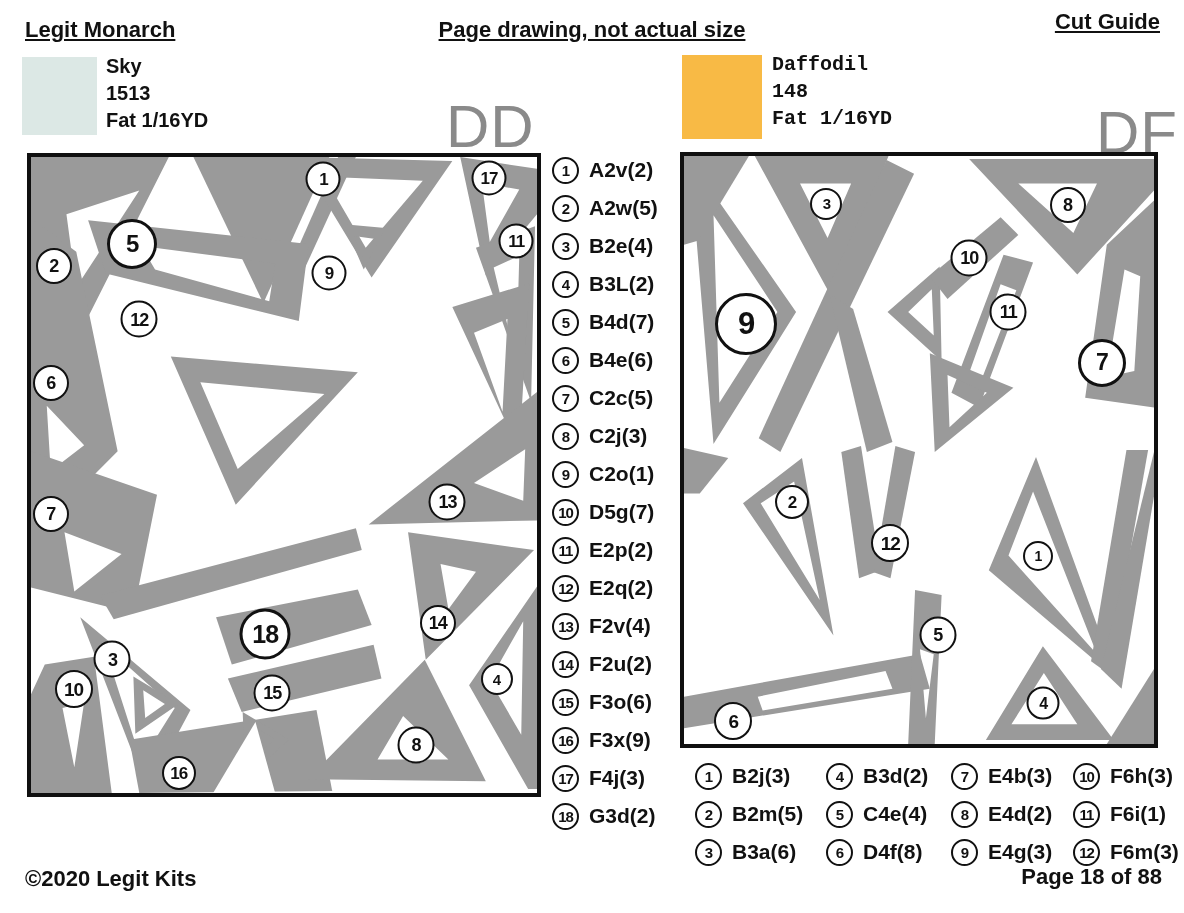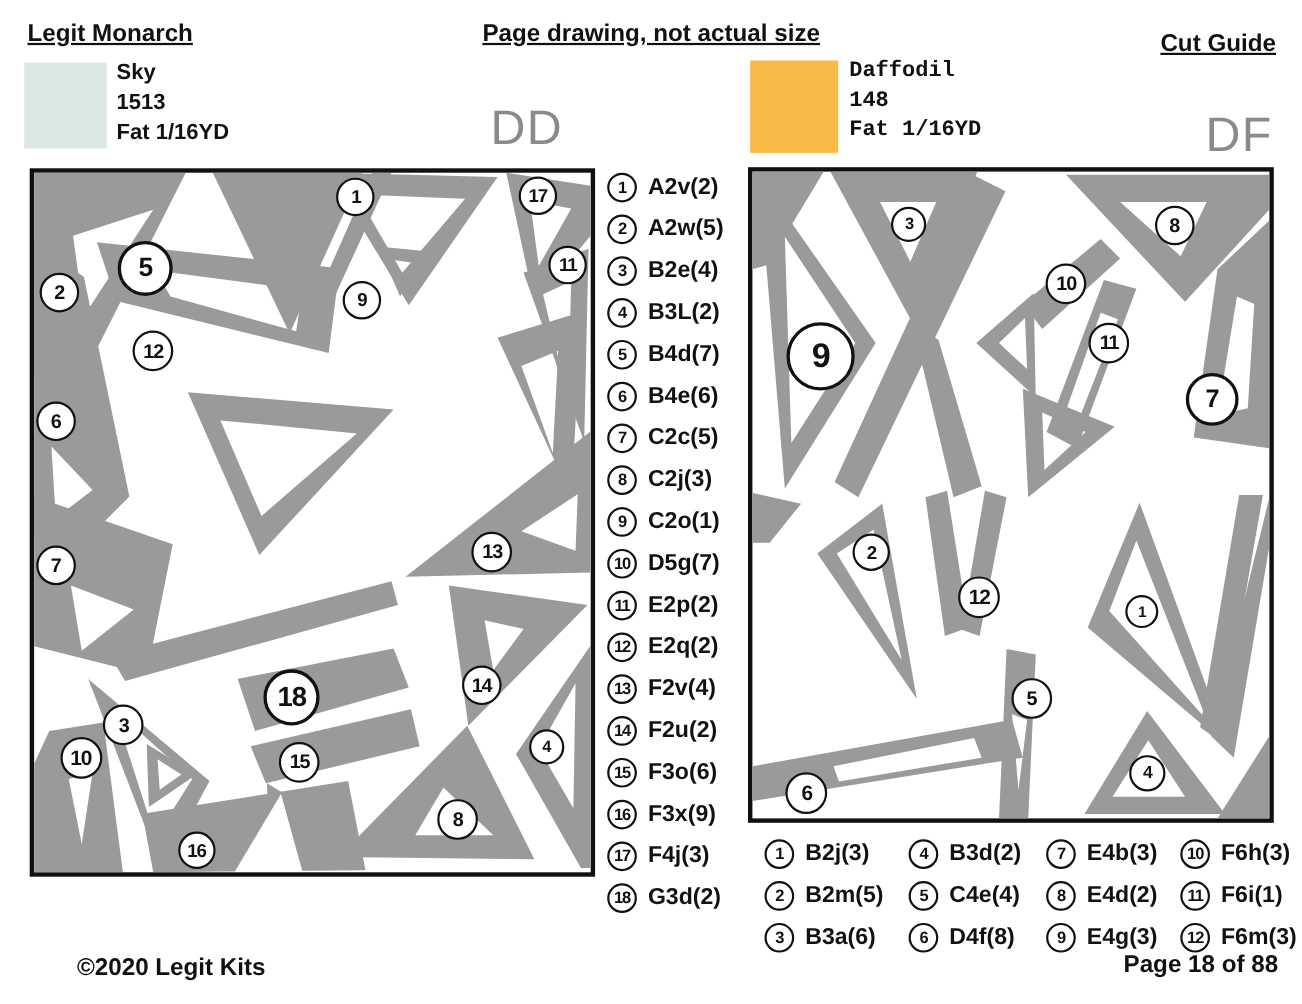--- a/index.html
+++ b/index.html
@@ -8,29 +8,29 @@
     --label-gray:#8A8A8A;
   }
   html,body{margin:0;padding:0;}
   body{
     width:1184px;height:913px;position:relative;background:#ffffff;
     font-family:"Liberation Sans",sans-serif;color:#111;overflow:hidden;
   }
   .hdr{position:absolute;font-size:22px;font-weight:bold;white-space:nowrap;text-decoration:underline;}
   #hdr-left{left:25px;top:17px;}
   #hdr-center{left:50%;top:17px;transform:translateX(-50%);}
-  #hdr-right{right:24px;top:26px;}
+  #hdr-right{right:24px;top:9px;}
 
   .swatch{position:absolute;}
   #swatch-dd{left:22px;top:57px;width:75px;height:78px;}
   #swatch-df{left:682px;top:55px;width:80px;height:84px;}
   .fab-info{position:absolute;font-size:20px;font-weight:bold;line-height:27px;white-space:nowrap;}
   #fab-dd{left:106px;top:53px;}
   #fab-df{left:772px;top:51px;font-family:Liberation Mono, monospace;}
-  .panel-label{position:absolute;font-size:44px;color:var(--label-gray);letter-spacing:1px;}
+  .panel-label{position:absolute;font-size:60px;color:var(--label-gray);letter-spacing:1px;}
   #label-dd{left:446px;top:92px;}
   #label-df{left:1096px;top:86px;margin-top:12px;}
 
   .panel{position:absolute;background:#fff;border:4px solid var(--panel-border);box-sizing:border-box;}
   #panel-dd{left:27px;top:153px;width:514px;height:644px;}
   #panel-df{left:680px;top:152px;width:478px;height:596px;}
   .panel svg{position:absolute;left:0;top:0;width:100%;height:100%;}
   .piece{fill:var(--piece-gray);fill-rule:evenodd;}
   .cut{fill:#ffffff;}
 
@@ -47,21 +47,21 @@
     width:27px;height:27px;border:2px solid #111;border-radius:50%;
     display:flex;align-items:center;justify-content:center;
     font-size:15px;font-weight:bold;flex:0 0 auto;box-sizing:border-box;letter-spacing:-1px;
   }
   .leg-lab{font-size:21px;font-weight:bold;margin-left:10px;white-space:nowrap;}
 
   .df-col{position:absolute;top:757px;}
   #df-col-0{left:695px;} #df-col-1{left:826px;} #df-col-2{left:951px;} #df-col-3{left:1073px;}
 
   .ftr{position:absolute;font-size:22px;font-weight:bold;white-space:nowrap;}
-  #ftr-left{left:25px;top:866px;margin-left:45px;}
+  #ftr-left{left:25px;top:866px;}
   #ftr-left .brand{margin-left:6px;}
   #ftr-right{right:22px;top:864px;}
 </style>
 </head>
 <body>
 
 <div class="hdr" id="hdr-left">Legit Monarch</div>
 <div class="hdr" id="hdr-center">Page drawing, not actual size</div>
 <div class="hdr" id="hdr-right">Cut Guide</div>
 

